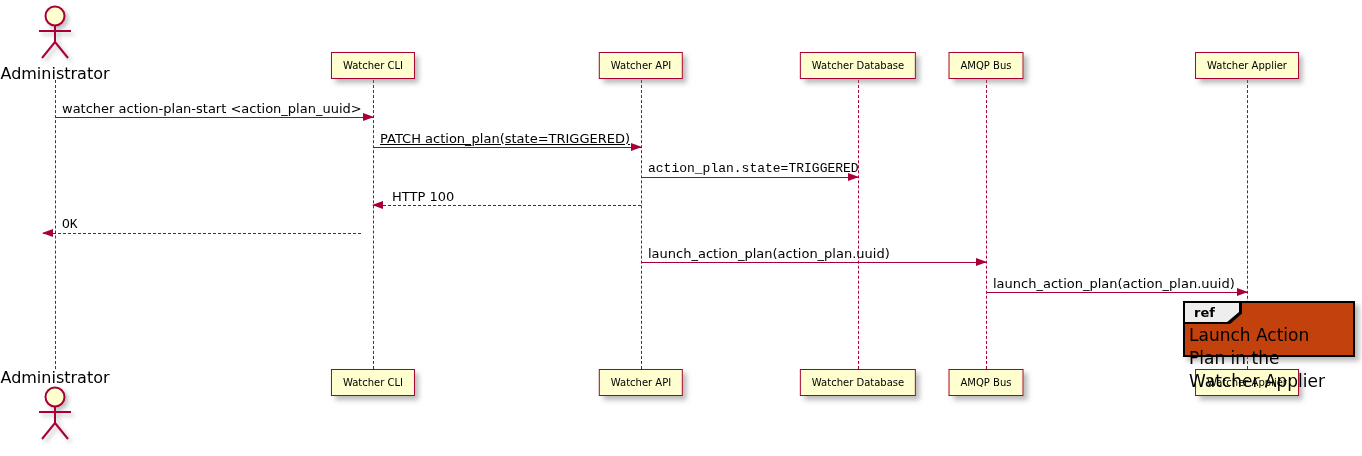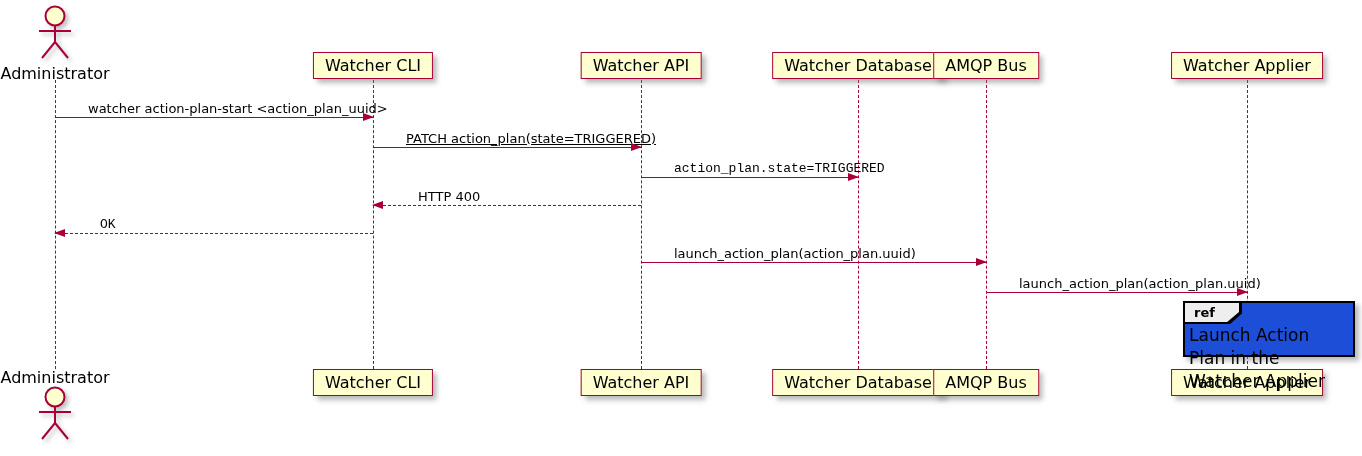--- a/index.html
+++ b/index.html
@@ -10,49 +10,49 @@
   
   .lifeline{
     position:absolute; width:0; top:80px; height:289px;
     border-left:1px dashed #A80036; z-index:0;
   }
   
   .pbox{
     position:absolute; transform:translateX(-50%);
     background:#FEFECE; border:1.6px solid #A80036;
     height:25px; line-height:25px; padding:0 11px;
-    font-size:16px; white-space:nowrap; z-index:2;
+    font-size:10px; white-space:nowrap; z-index:2;
     box-shadow:4px 4px 5px rgba(130,130,130,0.55);
   }
   .pbox.top{top:52px;}
   .pbox.bot{top:369px;}
   
   .actor-fig{
     position:absolute; transform:translateX(-50%); z-index:2;
     filter:drop-shadow(3px 3px 2px rgba(130,130,130,0.5));
   }
   .actor-label{
     position:absolute; transform:translateX(-50%);
     font-size:16px; white-space:nowrap; z-index:2;
   }
   
   .msg{position:absolute; height:0; z-index:1;}
   .msg.solid{border-top:1px solid #A80036;}
   .msg.dashed{border-top:1px dashed #A80036;}
   .msg .lbl{
-    position:absolute; bottom:2px; font-size:13px; white-space:nowrap; color:#000;margin-left:26px;
+    position:absolute; bottom:2px; font-size:13px; white-space:nowrap; color:#000;
   }
   .ah{position:absolute; width:0; height:0; top:-5px;
       border-top:4.5px solid transparent; border-bottom:4.5px solid transparent;}
   .ah.r{right:-1px; border-left:11px solid #A80036;}
   .ah.l{left:-1px;  border-right:11px solid #A80036;}
   
   .ref{
     position:absolute; left:1183px; top:301px; width:168px; height:52px;
-    background:#1d4ed8; border:2px solid #000; z-index:3;
+    background:#c2410c; border:2px solid #000; z-index:3;
     box-shadow:4px 4px 5px rgba(130,130,130,0.55);
   }
   .ref-tab-outer{
     position:absolute; top:0; left:0; width:57px; height:21px; background:#000;
     clip-path:polygon(0 0,100% 0,100% 50%,79% 100%,0 100%);
   }
   .ref-tab-inner{
     position:absolute; top:0; left:0; width:54px; height:19px; background:#EEEEEE;
     clip-path:polygon(0 0,100% 0,100% 48%,78% 100%,0 100%);
     font-size:13px; font-weight:bold; line-height:19px; padding-left:9px;
@@ -96,24 +96,24 @@
   </div>
   <div class="msg solid" style="left:373px; top:147px; width:268px;">
     <span class="lbl" style="left:7px;text-decoration:underline;">PATCH action_plan(state=TRIGGERED)</span>
     <span class="ah r"></span>
   </div>
   <div class="msg solid" style="left:641px; top:177px; width:217px;font-family:Liberation Mono, monospace;">
     <span class="lbl" style="left:7px;">action_plan.state=TRIGGERED</span>
     <span class="ah r"></span>
   </div>
   <div class="msg dashed" style="left:373px; top:205px; width:268px;">
-    <span class="lbl" style="left:19px;">HTTP 400</span>
+    <span class="lbl" style="left:19px;">HTTP 100</span>
     <span class="ah l"></span>
   </div>
-  <div class="msg dashed" style="left:55px;  top:233px; width:318px;font-family:Liberation Mono, monospace;">
+  <div class="msg dashed" style="left:43px;  top:233px; width:318px;font-family:Liberation Mono, monospace;">
     <span class="lbl" style="left:19px;">OK</span>
     <span class="ah l"></span>
   </div>
   <div class="msg solid" style="left:641px; top:262px; width:345px;">
     <span class="lbl" style="left:7px;">launch_action_plan(action_plan.uuid)</span>
     <span class="ah r"></span>
   </div>
   <div class="msg solid" style="left:986px; top:292px; width:261px;">
     <span class="lbl" style="left:7px;">launch_action_plan(action_plan.uuid)</span>
     <span class="ah r"></span>

